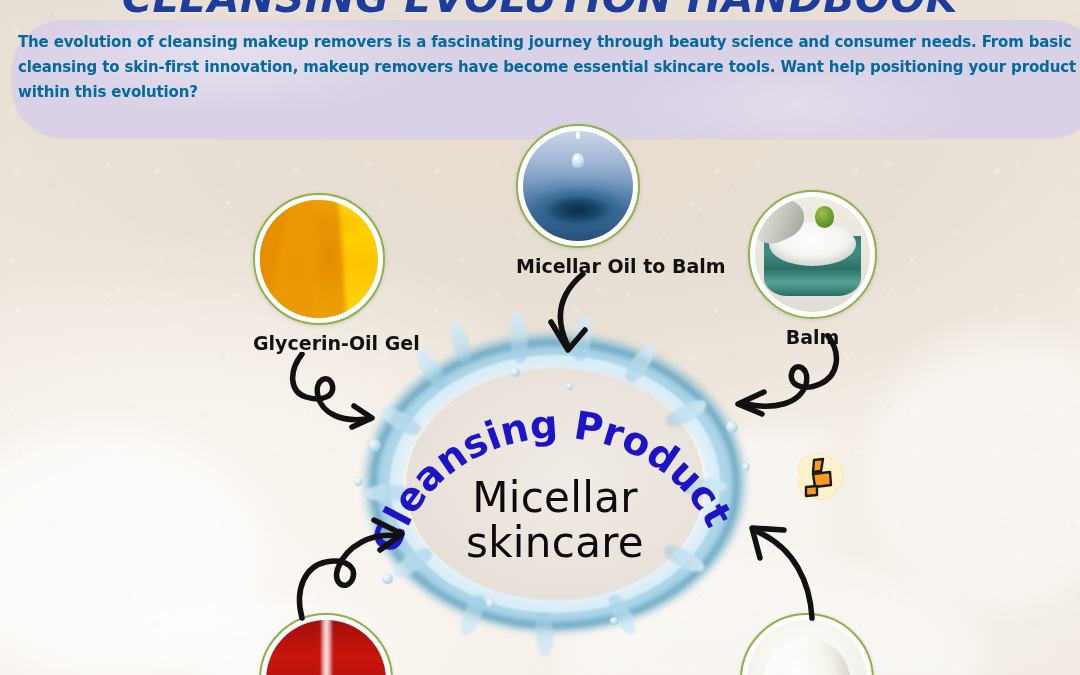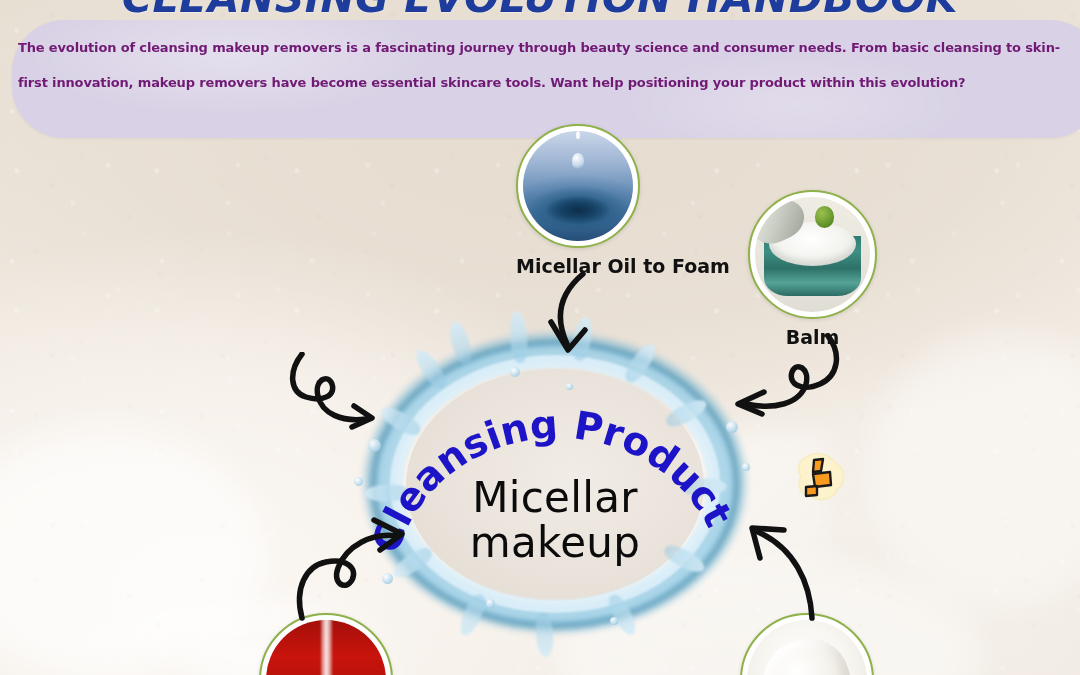--- a/index.html
+++ b/index.html
@@ -101,24 +101,24 @@
       radial-gradient(ellipse 300px 90px at 20% 30%, rgba(255,255,255,.30), rgba(255,255,255,0) 70%),
       radial-gradient(ellipse 260px 80px at 72% 72%, rgba(255,255,255,.22), rgba(255,255,255,0) 70%);
     pointer-events: none;
   }
   .intro-text {
     position: absolute;
     left: 18px;
     top: 30px;
     width: 1058px;
     font-family: "DejaVu Sans", sans-serif;
-    font-size: 13px;
+    font-size: 15px;
     font-weight: 600;
-    line-height: 35px;
-    color: #701a75;
+    line-height: 25px;
+    color: #0369a1;
     letter-spacing: -.15px;
     z-index: 6;
   }
 
   
   .center-wrap {
     position: absolute;
     left: 360px; top: 325px;
     width: 390px; height: 320px;
   }
@@ -314,28 +314,36 @@
   <div class="bg-streak s3"></div>
   <div class="bg-streak s1"></div>
   <div class="bg-streak s2"></div>
   <div class="bg-grain"></div>
 
   <div class="title">CLEANSING EVOLUTION HANDBOOK</div>
 
   <div class="intro-banner"></div>
   <div class="intro-text">The evolution of cleansing makeup removers is a fascinating journey through beauty science and consumer needs. From basic cleansing to skin-first innovation, makeup removers have become essential skincare tools. Want help positioning your product within this evolution?</div>
 
+  <div class="node" style="left:253px; top:193px;">
+    <div class="photo" style="width:132px;height:132px;">
+      <div class="inner">
+          <div class="fill-gel"></div>
+        </div>
+    </div>
+    <div class="caption">Glycerin-Oil Gel</div>
+  </div>
 
   <div class="node" style="left:516px; top:124px;">
     <div class="photo" style="width:124px;height:124px;">
       <div class="inner">
           <div class="fill-water"></div>
         </div>
     </div>
-    <div class="caption">Micellar Oil to Foam</div>
+    <div class="caption">Micellar Oil to Balm</div>
   </div>
 
   <div class="node" style="left:748px; top:190px;">
     <div class="photo" style="width:129px;height:129px;">
       <div class="inner">
         <div class="fill-balm">
           <div class="jar"></div>
           <div class="cream"></div>
           <div class="lid"></div>
           <div class="leaf"></div>
@@ -401,21 +409,21 @@
       <defs>
         <path id="arcpath" d="M 36,238 A 164,150 0 0 1 352,212"></path>
       </defs>
       <text font-size="39" fill="#1d14c8" letter-spacing="0">
         <textPath href="#arcpath" startOffset="50%" text-anchor="middle">Cleansing Product</textPath>
       </text>
     </svg>
 
     <div class="center-label">
       <div>Micellar</div>
-      <div>makeup</div>
+      <div>skincare</div>
     </div>
   </div>
 
   <svg class="arrow" style="left:280px; top:352px; width:130px; height:92px;" viewBox="0 0 130 92">
     <path d="M 22,2 C 8,20 10,40 26,45 C 42,50 56,44 52,32 C 48,21 34,28 38,44 C 42,62 62,70 86,67"></path>
     <polyline points="74,54 92,66 72,75"></polyline>
   </svg>
 
   <svg class="arrow" style="left:545px; top:272px; width:72px; height:88px;" viewBox="0 0 72 88">
     <path d="M 38,2 C 14,22 10,46 22,72"></path>

